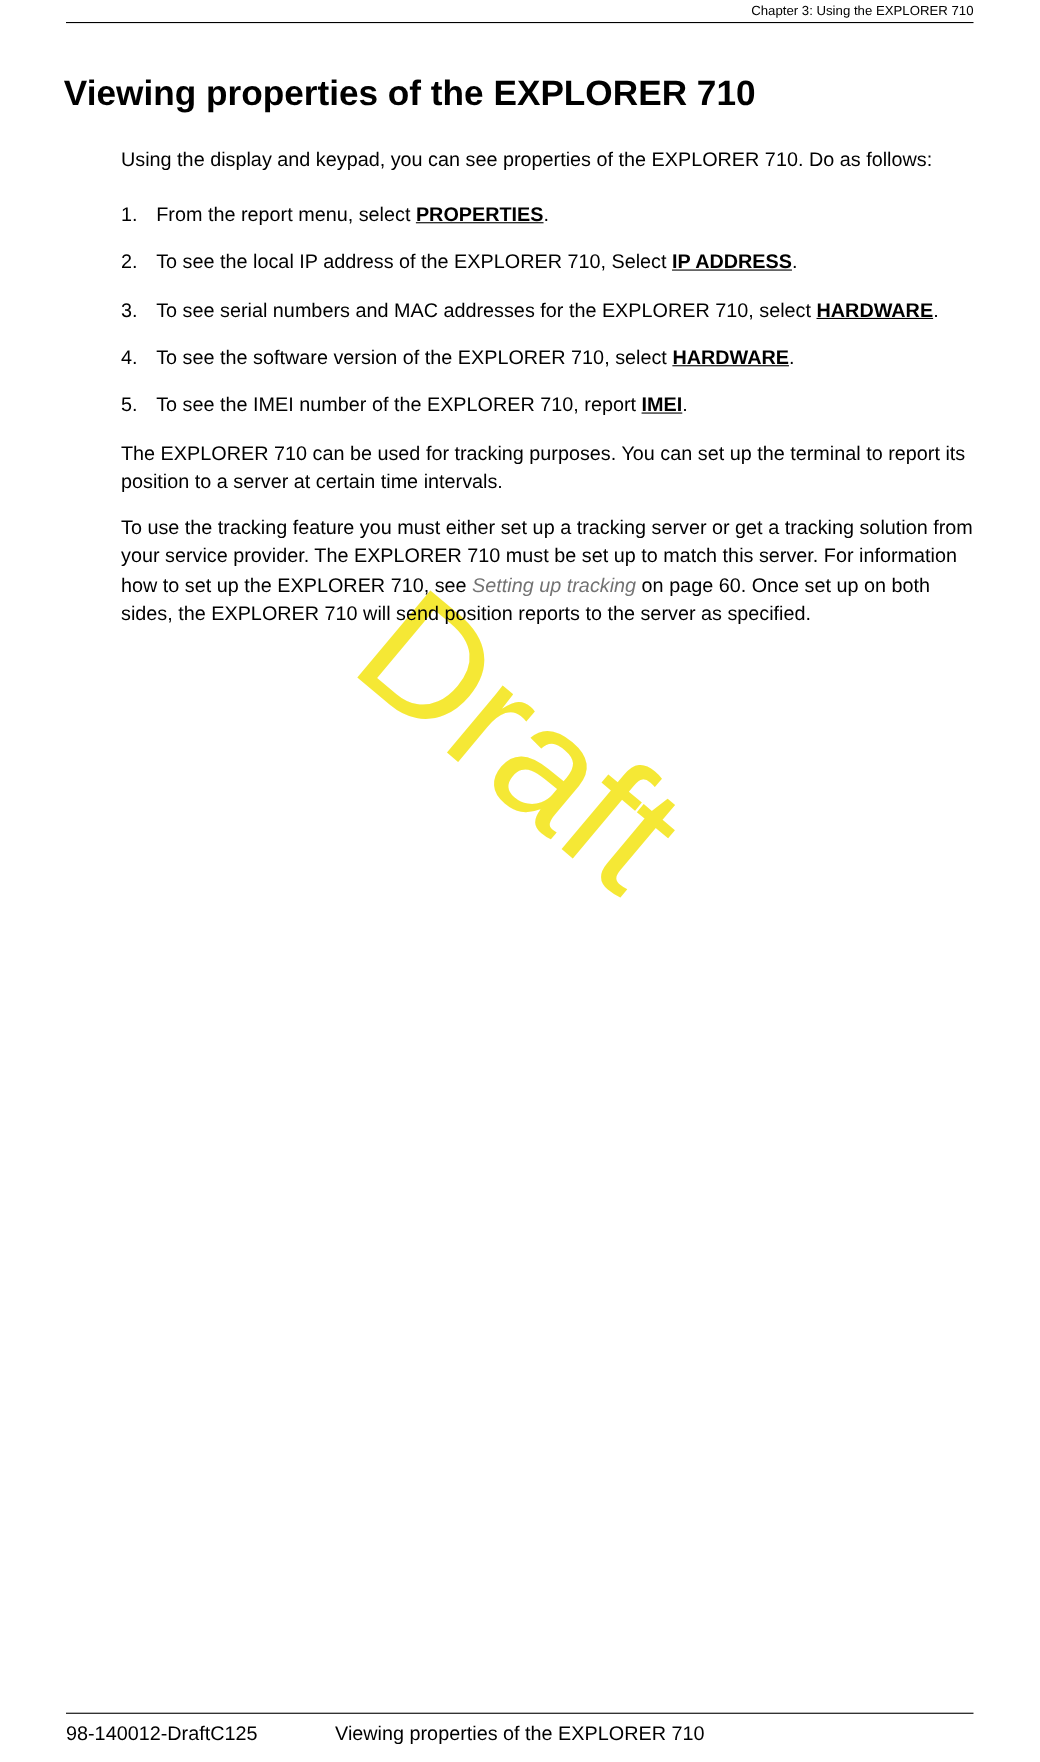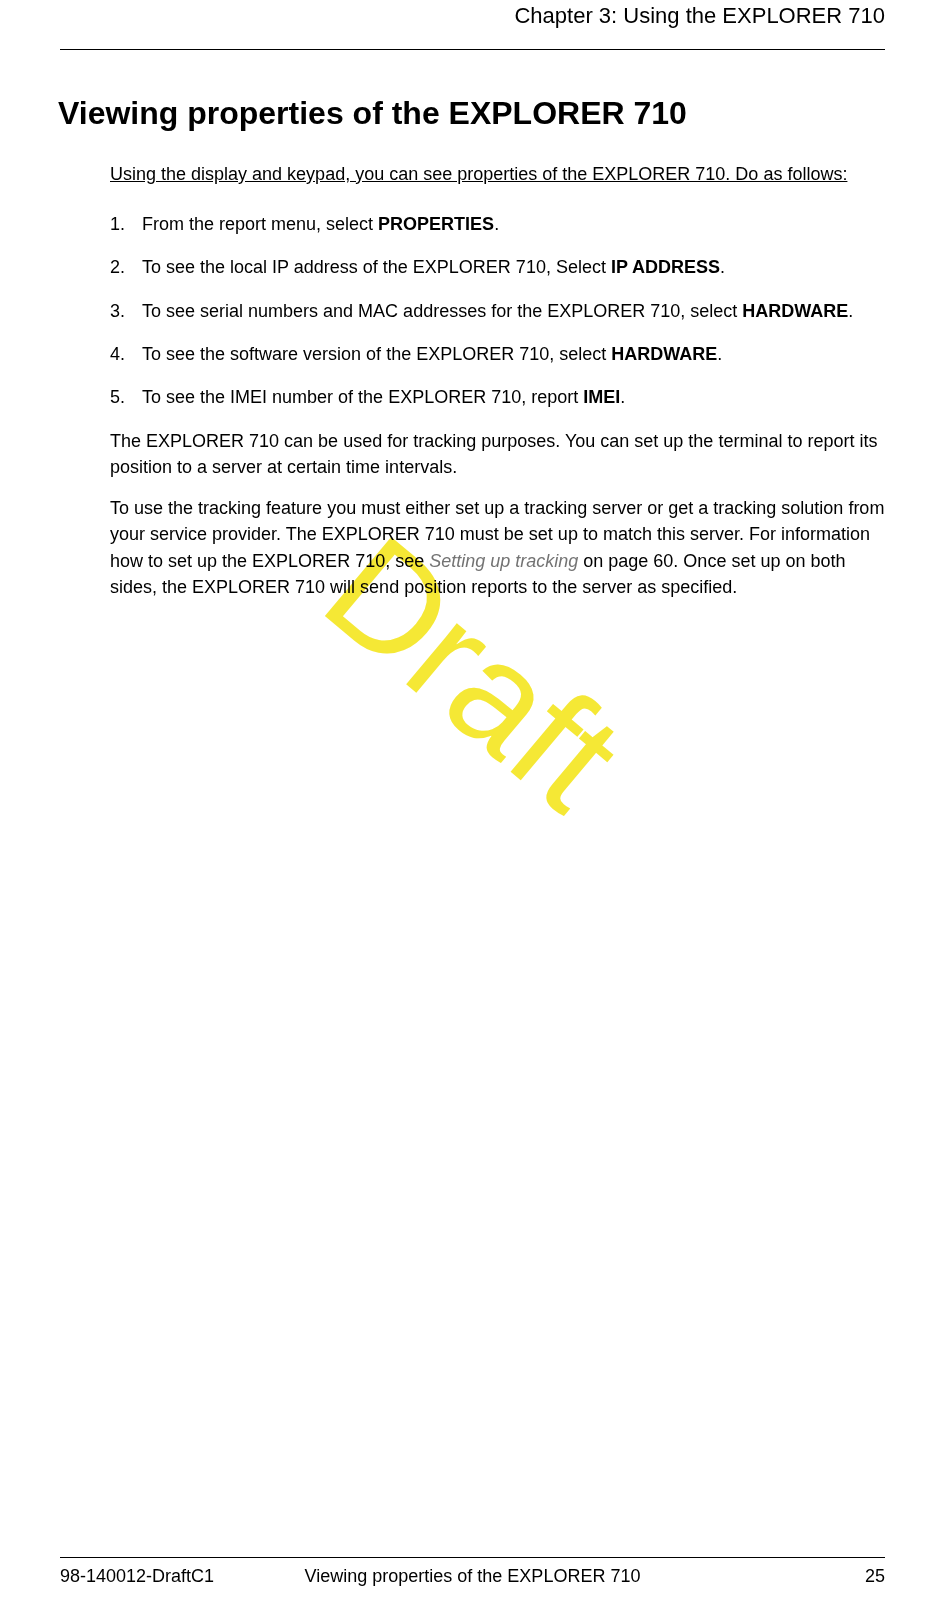--- a/index.html
+++ b/index.html
@@ -18,39 +18,38 @@
     .page {
       width: 100%;
       height: 100%;
       padding: 0 60px;
       position: relative;
     }
     .header {
       display: flex;
       justify-content: flex-end;
       padding-top: 3px;
-      padding-bottom: 20px;
-      font-size: 22px;
+      padding-bottom: 3px;
+      font-size: 12px;
       border-bottom: 1.5px solid #000;
     }
     .content {
       padding-top: 45px;
     }
     h1 {
       font-size: 32px;
       font-weight: bold;
       margin-bottom: 30px;
       margin-left: -2px;
     }
     .intro {
       font-size: 18px;
       margin-left: 50px;
       margin-bottom: 25px;
       line-height: 1.4;
-      text-decoration: underline;
     }
     ol.steps {
       margin-left: 50px;
       list-style: none;
       counter-reset: step;
     }
     ol.steps li {
       counter-increment: step;
       font-size: 18px;
       line-height: 1.4;
@@ -58,20 +57,21 @@
       padding-left: 32px;
       position: relative;
     }
     ol.steps li::before {
       content: counter(step) ".";
       position: absolute;
       left: 0;
     }
     .bold {
       font-weight: bold;
+      text-decoration: underline;
     }
     h2 {
       font-size: 32px;
       font-weight: bold;
       margin-top: 35px;
       margin-bottom: 30px;
       margin-left: -2px;
     }
     .para {
       font-size: 18px;
@@ -96,21 +96,21 @@
       font-family: Arial, sans-serif;
     }
     .footer {
       position: absolute;
       bottom: 15px;
       left: 60px;
       right: 60px;
       border-top: 1.5px solid #000;
       padding-top: 8px;
       display: flex;
-      justify-content: space-between;
+      justify-content: flex-start;
       font-size: 18px;
     }
     .footer-center {
       position: absolute;
       left: 50%;
       transform: translateX(-50%);
     }
   </style>
 </head>
 <body>

